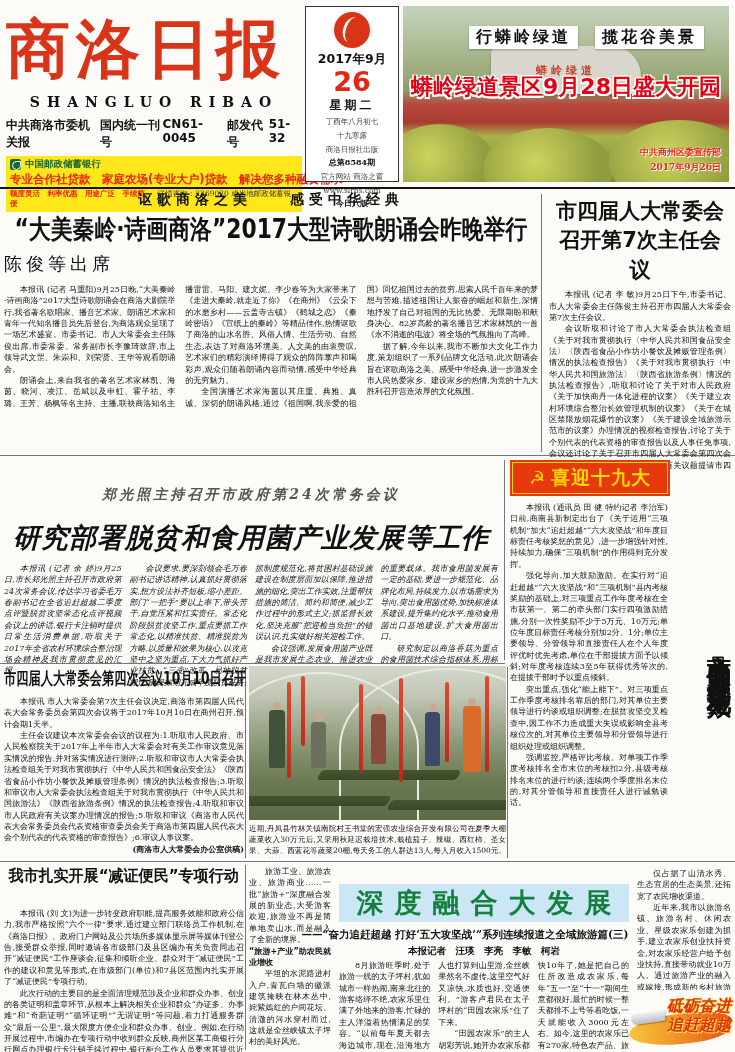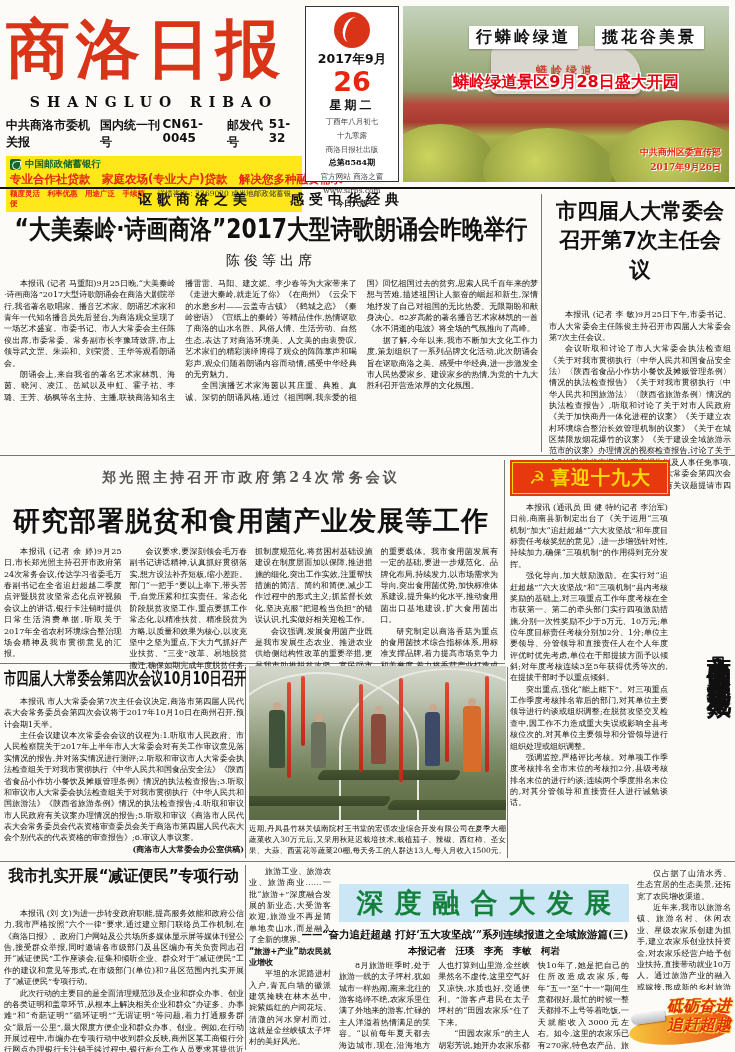--- a/index.html
+++ b/index.html
@@ -43,21 +43,21 @@
                     #b8473c 56%,#a83c32 66%,#aab24e 74%,#8f9c3f 88%,#7d8a36 100%);}
   .promo .bush{position:absolute;border-radius:50%;background:radial-gradient(circle at 40% 40%,#cdd45e,#8f9c3f 70%);}
   .stone-sign{position:absolute;left:88px;top:40px;width:150px;height:48px;background:#d8d6cd;
               border-radius:8px 30px 6px 6px;box-shadow:0 2px 3px rgba(0,0,0,.25);
               display:flex;align-items:center;justify-content:center;}
   .stone-sign span{color:#c2452f;font-weight:bold;font-size:11px;letter-spacing:4px;}
   .chip{position:absolute;top:20px;background:#fff;padding:1px 7px;font-weight:bold;font-size:16px;
         letter-spacing:3px;font-family:"DejaVu Sans",sans-serif;box-shadow:0 1px 2px rgba(0,0,0,.3);}
   .chip1{left:66px;} .chip2{left:192px;}
   .promo-head{position:absolute;left:0;top:66px;width:100%;text-align:center;white-space:nowrap;
-              font-family:"DejaVu Sans",sans-serif;font-weight:bold;font-size:16px;color:#e60012;
+              font-family:"DejaVu Sans",sans-serif;font-weight:bold;font-size:22px;color:#e60012;
               text-shadow:-1.5px -1.5px 0 #fff,1.5px -1.5px 0 #fff,-1.5px 1.5px 0 #fff,
                           1.5px 1.5px 0 #fff,0 2px 0 #fff;}
   .promo-credit{position:absolute;right:8px;bottom:8px;text-align:right;color:#e8250f;font-weight:bold;
                 font-size:9px;line-height:1.6;text-shadow:0 0 2px #fff,1px 1px 0 #fff;}
 
   
   .hrule,.vrule{position:absolute;background:#777;}
   .rule-a{left:0;top:187px;width:735px;height:2px;background:#111;}
   .rule-b{left:0;top:455px;width:735px;height:1px;}
   .rule-c{left:0;top:663px;width:505px;height:1px;}
@@ -66,31 +66,31 @@
   .vr2{left:504px;top:460px;width:1px;height:200px;}
   .vr3{left:245px;top:667px;width:1px;height:191px;}
   .vr4{left:245px;top:865px;width:1px;height:185px;}
   .vr5{left:507px;top:667px;width:1px;height:191px;}
 
   
   .lead{position:absolute;left:4px;top:191px;width:534px;height:262px;}
   .lead-kicker{text-align:center;font-size:14px;font-weight:bold;letter-spacing:5px;}
   .lead-headline{font-family:"DejaVu Sans",sans-serif;font-weight:bold;font-size:26px;white-space:nowrap;
                  width:119%;transform:scaleX(0.84);transform-origin:0 50%;text-align:center;margin-top:3px;}
-  .lead-deck{text-align:center;font-size:14px;letter-spacing:4px;margin-top:5px;}
+  .lead-deck{text-align:left;font-size:18px;letter-spacing:4px;margin-top:5px;}
   .lead-body{margin-top:8px;height:170px;column-count:3;column-gap:10px;}
 
   
   .npc{position:absolute;left:549px;top:197px;width:182px;height:256px;}
   .npc-headline{font-family:"DejaVu Sans",sans-serif;font-weight:bold;font-size:21px;line-height:1.4;
                 text-align:center;white-space:pre-line;}
-  .npc-body{margin-top:24px;height:184px;}
-
-  
-  .govt{position:absolute;left:4px;top:469px;width:494px;height:202px;}
+  .npc-body{margin-top:4px;height:184px;}
+
+  
+  .govt{position:absolute;left:4px;top:486px;width:494px;height:202px;font-style:italic;}
   .govt-kicker{text-align:center;font-size:14px;font-weight:bold;letter-spacing:3px;color:#555;}
   .govt-headline{text-align:center;font-weight:bold;font-size:27px;letter-spacing:1px;white-space:nowrap;
                  margin-top:16px;}
   .govt-body{margin-top:7px;height:128px;column-count:4;column-gap:8px;}
 
   
   .sn{position:absolute;left:510px;top:458px;width:225px;height:400px;}
   .sn-banner{position:absolute;left:0;top:2px;width:160px;height:36px;background:#e8380d;color:#ffd900;
              display:flex;align-items:center;justify-content:center;gap:6px;
              box-shadow:inset 0 0 0 2px #e8380d,inset 0 0 0 3px #ffd900;}

